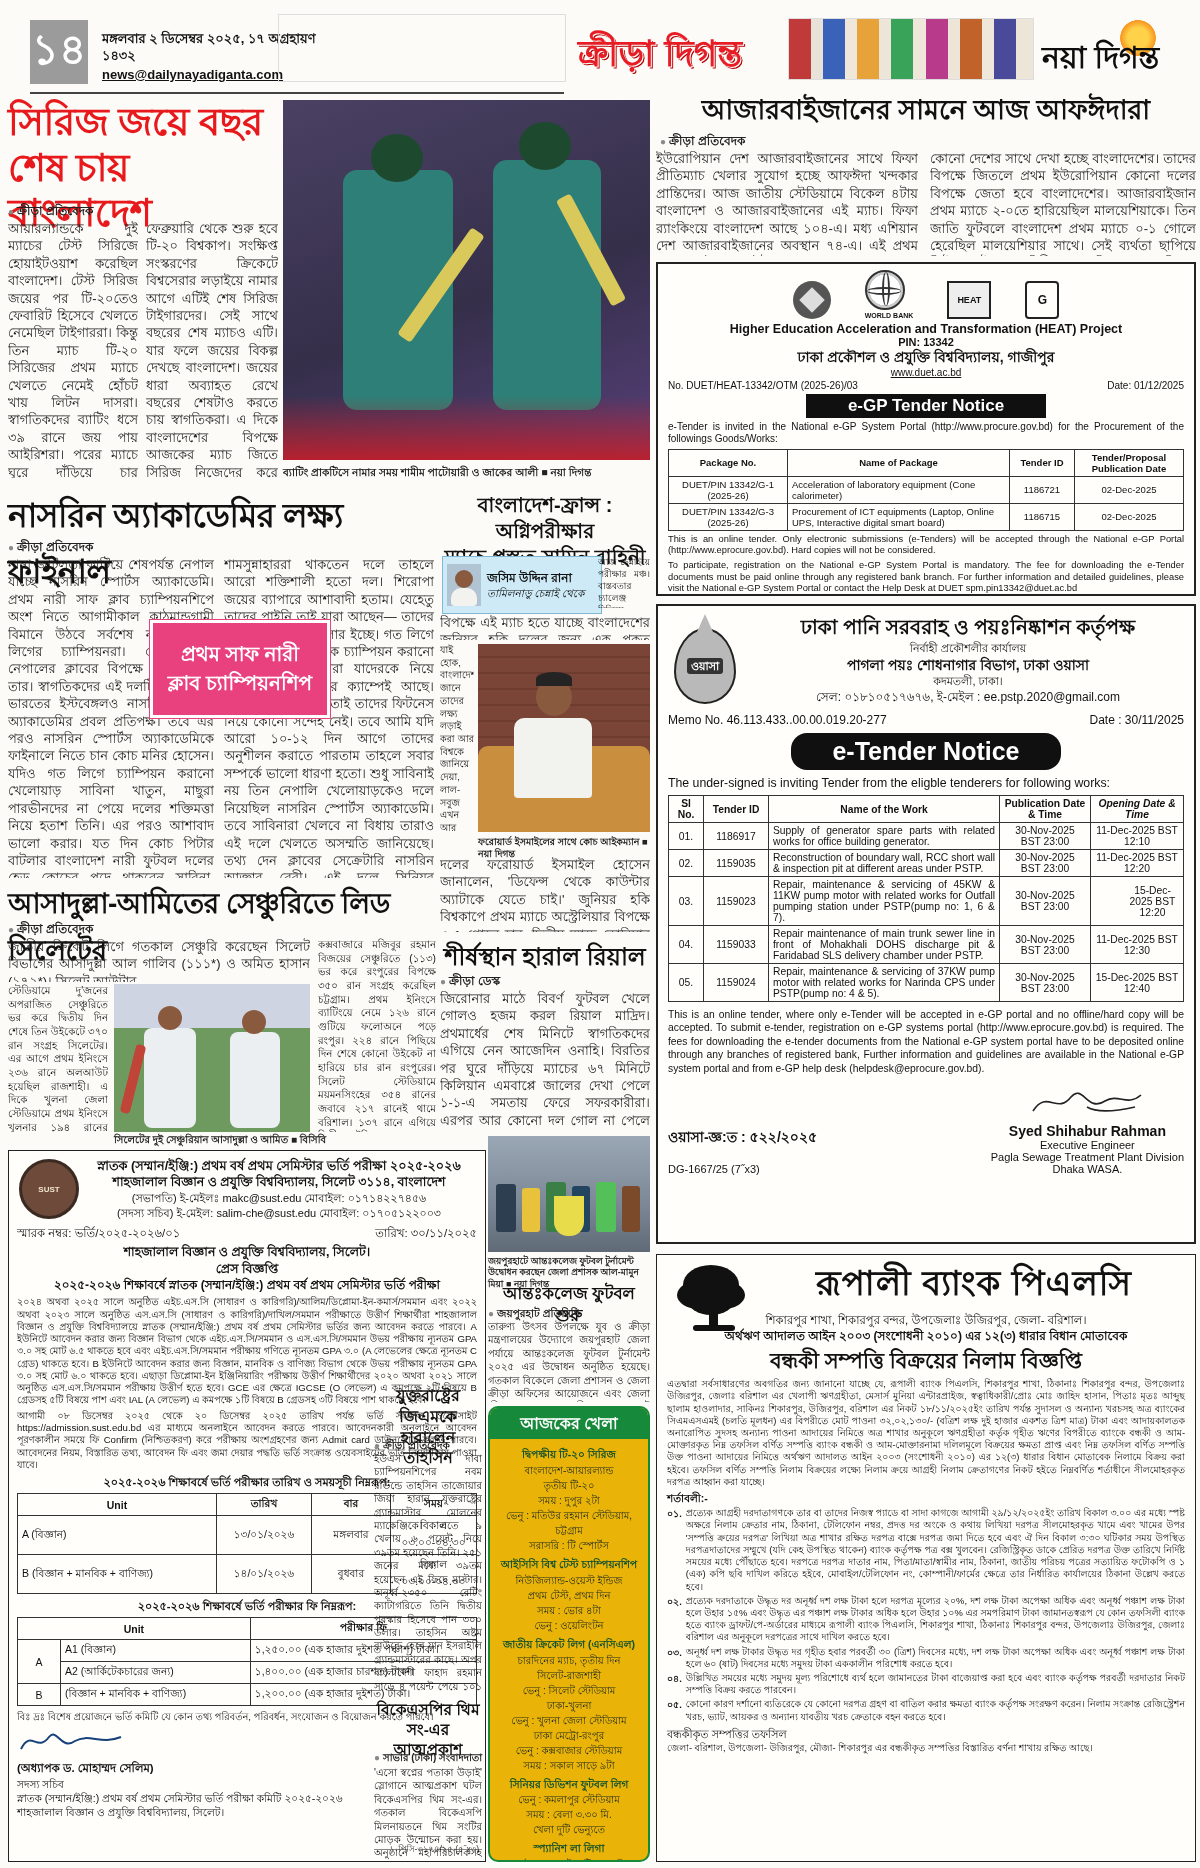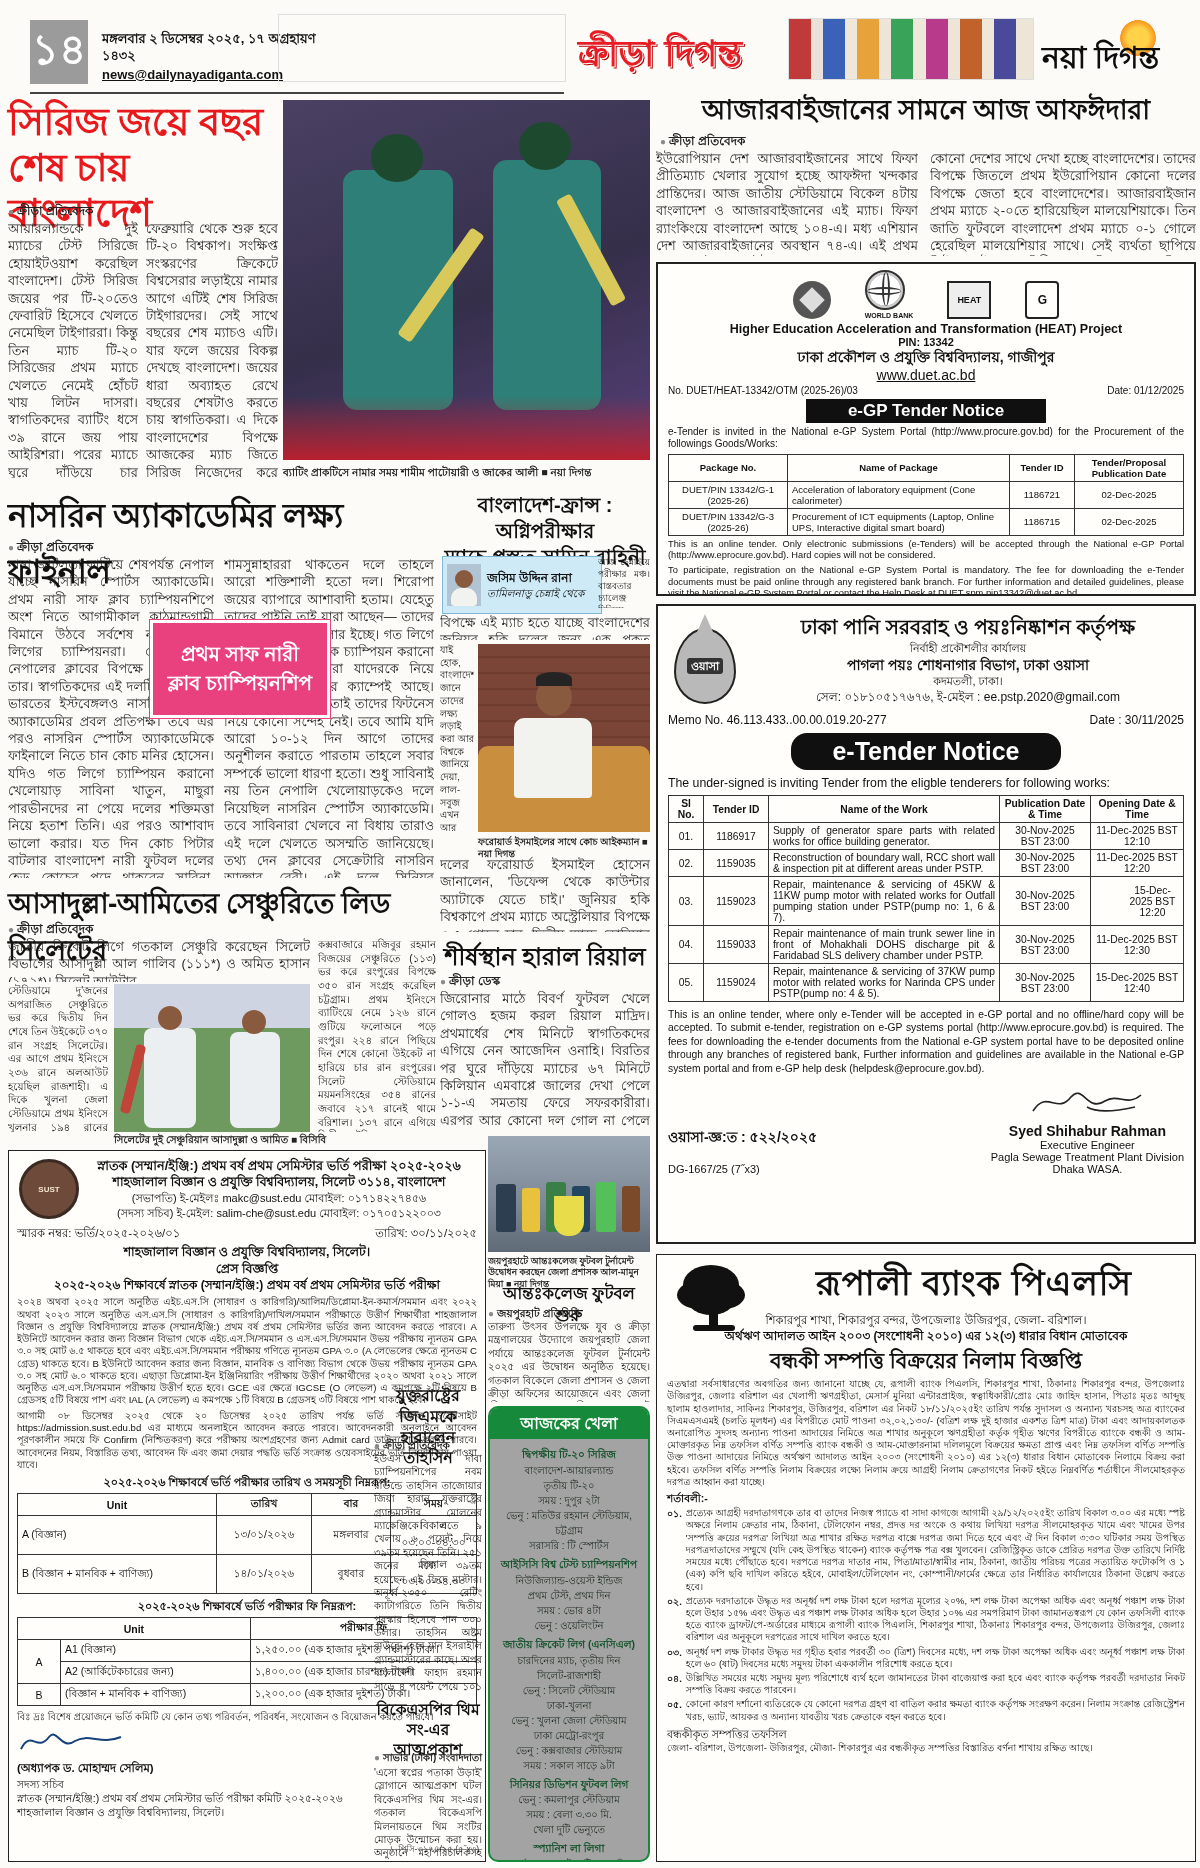--- a/index.html
+++ b/index.html
@@ -42,21 +42,21 @@
   .ph-crowd{background:linear-gradient(#9aa7b5,#7b8795 60%,#5f6a76);}
   .crowd-bit{position:absolute;border-radius:3px;}
   .ph-mini{background:#b0c4d4;}
   
   .pinkbox{background:#e8417e;color:#fff;font-weight:bold;font-size:20px;text-align:center;display:flex;flex-direction:column;justify-content:center;gap:4px;line-height:1.25;border:3px solid #fff;box-shadow:0 0 0 1px #e8417e;}
   
   .repbox{background:#cdeaf6;border:1px solid #7fb8d4;display:flex;align-items:center;gap:6px;padding:4px;}
   .repname{font-weight:bold;font-size:12px;}
   .repfrom{font-size:10.5px;font-style:italic;}
   
-  .greenbox{border:2px solid #17893b;border-radius:10px;background:#a3a3a3;}
+  .greenbox{border:2px solid #17893b;border-radius:10px;background:#eab308;}
   .greenhead{background:#17893b;color:#fff;font-weight:bold;font-size:16px;text-align:center;border-radius:7px 7px 0 0;padding:5px 0;}
   .tg-line{font-size:10px;text-align:center;line-height:1.5;color:#173;color:#1d2a1f;}
   .tg-bold{font-weight:bold;color:#14522a;font-size:10.5px;margin-top:4px;}
   
   .noticebox{border:2px solid #222;background:#fffefa;}
   .blackbar{background:#101010;color:#fff;font-weight:bold;text-align:center;}
   .ntable{border-collapse:collapse;width:100%;}
   .ntable th,.ntable td{border:1px solid #333;padding:2px 4px;vertical-align:middle;}
   .logorow{display:flex;justify-content:center;align-items:flex-end;gap:34px;}
   .gear{width:38px;height:38px;border-radius:50%;background:#555;position:relative;}
@@ -321,21 +321,21 @@
       <div>
         <div class="globe"></div>
         <div class="logocap">WORLD BANK</div>
       </div>
       <div class="heatlg">HEAT</div>
       <div class="ugclg">G</div>
     </div>
     <div style="text-align:center;font-size:12.5px;font-weight:bold;margin-top:3px;">Higher Education Acceleration and Transformation (HEAT) Project</div>
     <div style="text-align:center;font-size:11px;font-weight:bold;">PIN: 13342</div>
     <div class="bn" style="text-align:center;font-size:14px;font-weight:bold;">ঢাকা প্রকৌশল ও প্রযুক্তি বিশ্ববিদ্যালয়, গাজীপুর</div>
-    <div style="text-align:center;font-size:14px;"><a class="link">www.duet.ac.bd</a></div>
+    <div style="text-align:center;font-size:10px;"><a class="link">www.duet.ac.bd</a></div>
     <div style="display:flex;justify-content:space-between;font-size:10px;margin-top:2px;">
       <span>No. DUET/HEAT-13342/OTM (2025-26)/03</span>
       <span>Date: 01/12/2025</span>
     </div>
     <div class="blackbar" style="width:240px;margin:3px auto;font-size:17px;padding:2px 0;">e-GP Tender Notice</div>
     <div class="jus" style="font-size:10px;line-height:1.25;">e-Tender is invited in the National e-GP System Portal (http://www.procure.gov.bd) for the Procurement of the followings Goods/Works:</div>
     <table class="ntable" style="margin-top:3px;font-size:9.5px;">
       <tbody>
           <tr>
         <th style="width:110px;">Package No.</th>
@@ -381,21 +381,21 @@
     </div>
     <div class="blackbar" style="width:270px;margin:6px auto;font-size:25px;padding:4px 0;border-radius:16px;">e-Tender Notice</div>
     <div style="font-size:12.3px;">The under-signed is inviting Tender from the eligble tenderers for following works:</div>
     <table class="ntable" style="margin-top:5px;font-size:10.3px;">
       <tbody>
           <tr>
         <th style="width:26px;">Sl No.</th>
         <th style="width:56px;">Tender ID</th>
         <th>Name of the Work</th>
         <th style="width:82px;">Publication Date &amp; Time</th>
-        <th style="width:84px;">Opening Date &amp; Time</th>
+        <th style="width:84px;font-style:italic;">Opening Date &amp; Time</th>
       </tr>
       <tr>
         <td style="text-align:center;">01.</td>
         <td style="text-align:center;">1186917</td>
         <td class="jus">Supply of generator spare parts with related works for office building generator.</td>
         <td style="text-align:center;">30-Nov-2025 BST 23:00</td>
         <td style="text-align:center;">11-Dec-2025 BST 12:10</td>
       </tr>
       <tr>
         <td style="text-align:center;">02.</td>

